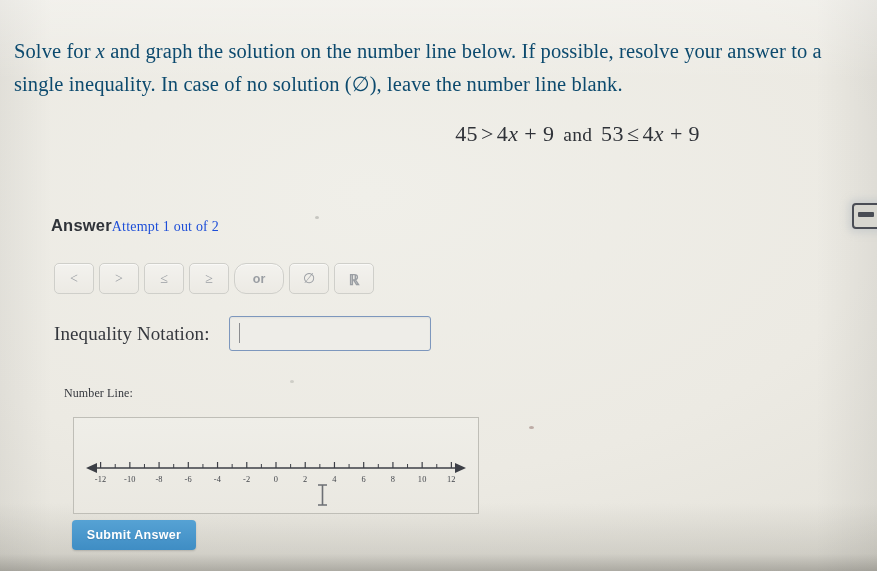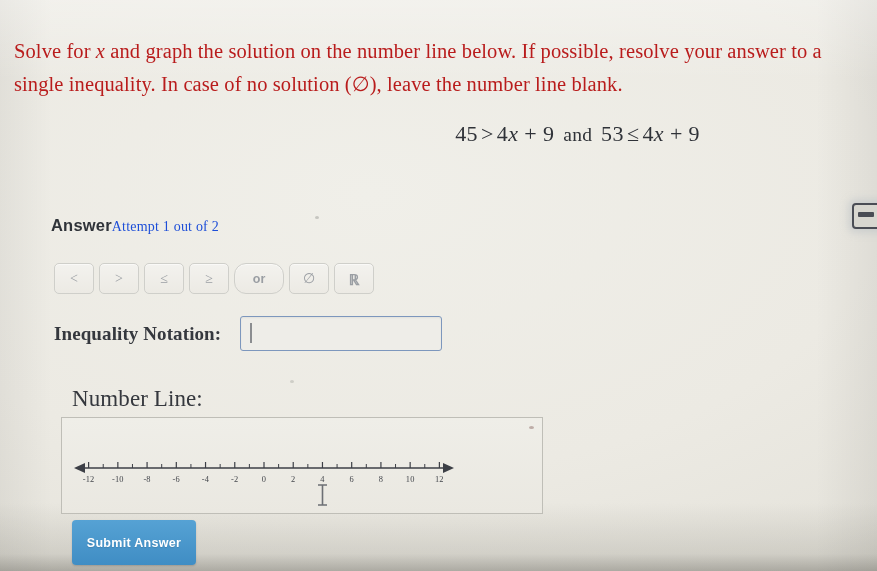--- a/index.html
+++ b/index.html
@@ -35,21 +35,21 @@
   }
 
   
   .prompt {
     position: absolute;
     left: 14px;
     top: 14px;
     width: 846px;
     font-size: 20.5px;
     line-height: 33px;
-    color: #b91c1c;
+    color: #0c4a6e;
     letter-spacing: 0.1px;
   }
   .prompt .mvar {
     font-family: "Liberation Serif", serif;
     font-style: italic;
   }
 
   
   .equation {
     position: absolute;
@@ -127,21 +127,20 @@
   }
 
   
   .ineq-row {
     position: absolute;
     left: 54px;
     top: 316px;
     display: flex;
     align-items: center;
     gap: 19px;
-    font-weight: bold;
   }
   .ineq-label {
     font-size: 19px;
     color: #35383e;
     letter-spacing: 0.1px;
   }
   .ineq-input {
     width: 200px;
     height: 33px;
     border: 1.6px solid #7d97bd;
@@ -155,31 +154,31 @@
     left: 9px;
     top: 6px;
     width: 1.6px;
     height: 20px;
     background: #8b8d90;
   }
 
   
   .nl-label {
     position: absolute;
-    left: 72px;
+    left: 64px;
     top: 386px;
-    font-size: 23px;
+    font-size: 12px;
     color: #35383e;
     letter-spacing: 0.1px;
   }
   .nl-box {
     position: absolute;
-    left: 61px;
+    left: 73px;
     top: 417px;
-    width: 482px;
+    width: 406px;
     height: 97px;
     border: 1.3px solid #bfbeb7;
     background: linear-gradient(180deg, #efeee8 0%, #eae8e1 100%);
     box-sizing: border-box;
   }
   .nl-svg {
     position: absolute;
     left: 0;
     top: 0;
   }
@@ -190,21 +189,21 @@
     text-anchor: middle;
     letter-spacing: 0.2px;
   }
 
   
   .submit-btn {
     position: absolute;
     left: 72px;
     top: 520px;
     width: 124px;
-    height: 45px;
+    height: 30px;
     border: none;
     border-radius: 4px;
     background: linear-gradient(180deg, #56a2d4 0%, #3f8dc4 100%);
     color: #ffffff;
     font-family: "Liberation Sans", sans-serif;
     font-size: 12.5px;
     font-weight: bold;
     letter-spacing: 0.3px;
     cursor: pointer;
     box-shadow: 0 1px 2px rgba(0,0,0,0.16);

